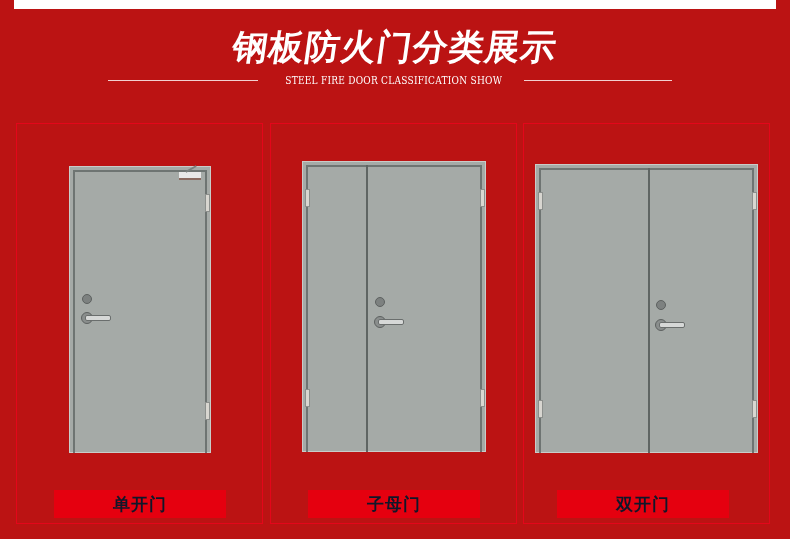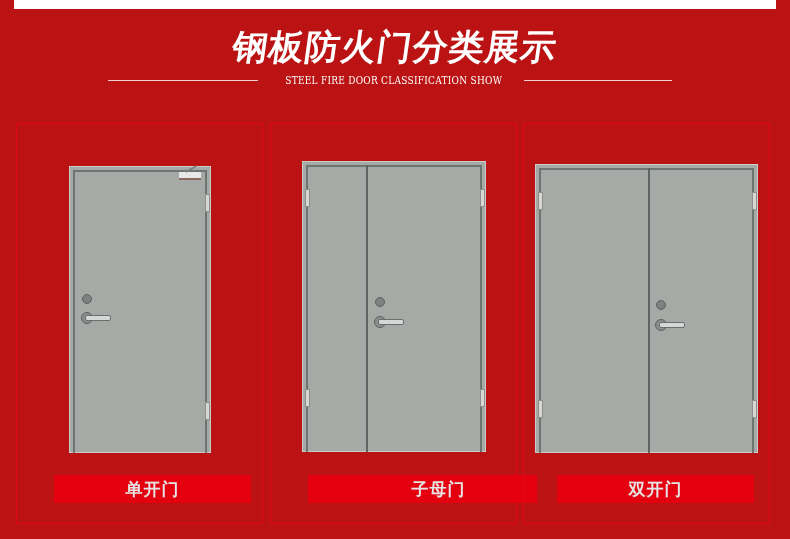--- a/index.html
+++ b/index.html
@@ -37,22 +37,22 @@
     border: 2px solid #6e7472; border-bottom: none;
   }
   .split { position: absolute; top: 4px; bottom: 0; width: 2px; background: #5f6563; }
   .hinge { position: absolute; width: 3px; height: 16px; background: #d8d6d0; border: 1px solid #8c8f8c; }
   .lock { position: absolute; width: 8px; height: 8px; border-radius: 50%; background: #7d8180; border: 1px solid #5d6160; }
   .handle { position: absolute; height: 4px; width: 24px; background: #d6d8d7; border: 1px solid #6a6e6d; border-radius: 2px; }
   .handle-rose { position: absolute; width: 10px; height: 10px; border-radius: 50%; background: #8a8e8d; border: 1px solid #5d6160; }
   .closer { position: absolute; width: 22px; height: 6px; background: #e8e8e8; border-bottom: 2px solid #8a6a60; }
   .closer-arm { position: absolute; width: 12px; height: 2px; background: #7a7f7d; transform: rotate(-30deg); }
   .label {
-    position: absolute; top: 475px; height: 28px; width: 197px; background: #e5000f;
-    color: #e5e5e5; font-weight: bold; font-size: 17px; text-align: center; line-height: 28px;
+    position: absolute; top: 490px; height: 28px; width: 172px; background: #e5000f;
+    color: #0f172a; font-weight: bold; font-size: 17px; text-align: center; line-height: 28px;
     letter-spacing: 1px;
   }
 </style>
 </head>
 <body>
 
 <div class="top-bar"></div>
 
 <div class="title">钢板防火门分类展示</div>
 
@@ -80,21 +80,21 @@
   <div class="frame"></div>
   <div class="split" style="left:64px;"></div>
   <div class="hinge" style="left:3px; top:28px;"></div>
   <div class="hinge" style="left:3px; top:228px;"></div>
   <div class="hinge" style="left:178px; top:28px;"></div>
   <div class="hinge" style="left:178px; top:228px;"></div>
   <div class="lock" style="left:73px; top:136px;"></div>
   <div class="handle-rose" style="left:72px; top:155px;"></div>
   <div class="handle" style="left:76px; top:158px;"></div>
 </div>
-<div class="label" style="left:308px;padding-left:32px;">子母门</div>
+<div class="label" style="left:308px;">子母门</div>
 
 <div class="card" style="left:523px;"></div>
 <div class="door" style="left:535px; top:164px; width:223px; height:289px;">
   <div class="frame"></div>
   <div class="split" style="left:113px;"></div>
   <div class="hinge" style="left:3px; top:28px;"></div>
   <div class="hinge" style="left:3px; top:236px;"></div>
   <div class="hinge" style="left:217px; top:28px;"></div>
   <div class="hinge" style="left:217px; top:236px;"></div>
   <div class="lock" style="left:121px; top:136px;"></div>

